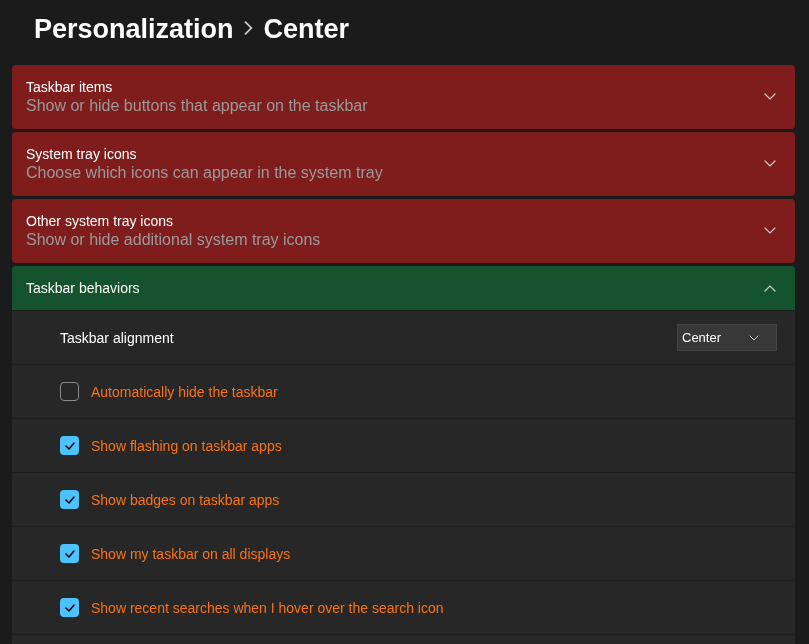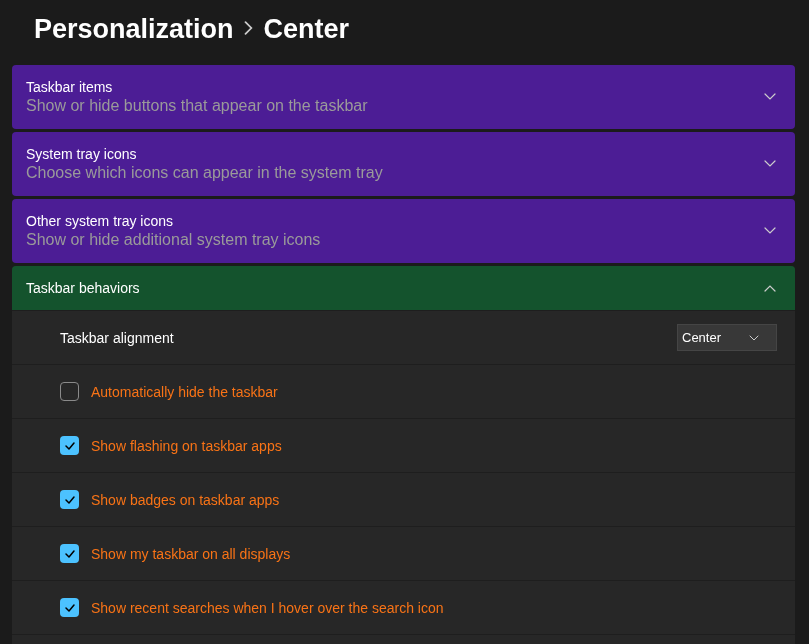--- a/index.html
+++ b/index.html
@@ -32,21 +32,21 @@
     .breadcrumb-chevron {
       font-size: 16px;
       color: #cccccc;
     }
     .breadcrumb-current {
       font-size: 27px;
       font-weight: 600;
       color: #ffffff;
     }
     .panel {
-      background: #4c1d95;
+      background: #7f1d1d;
       border-radius: 4px;
       margin-bottom: 3px;
       display: flex;
       align-items: center;
       padding: 14px 18px 14px 14px;
       cursor: pointer;
     }
     .panel-text {
       flex: 1;
       display: flex;

